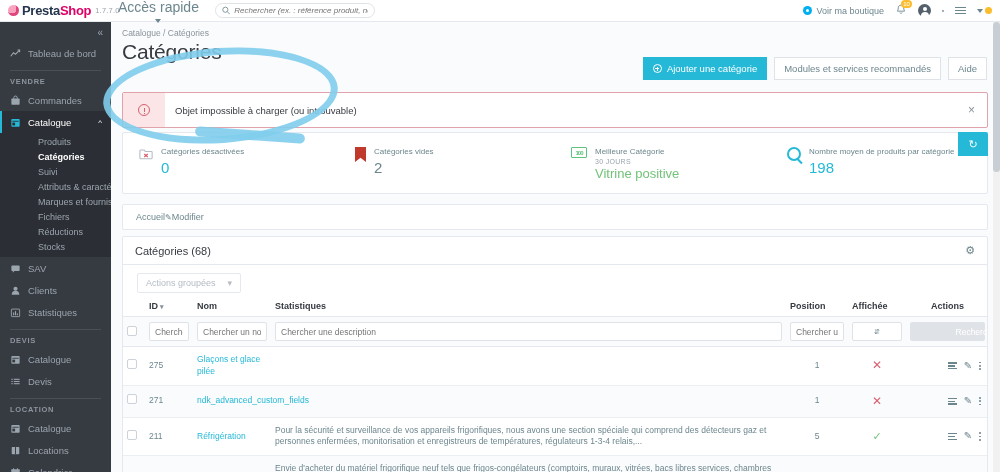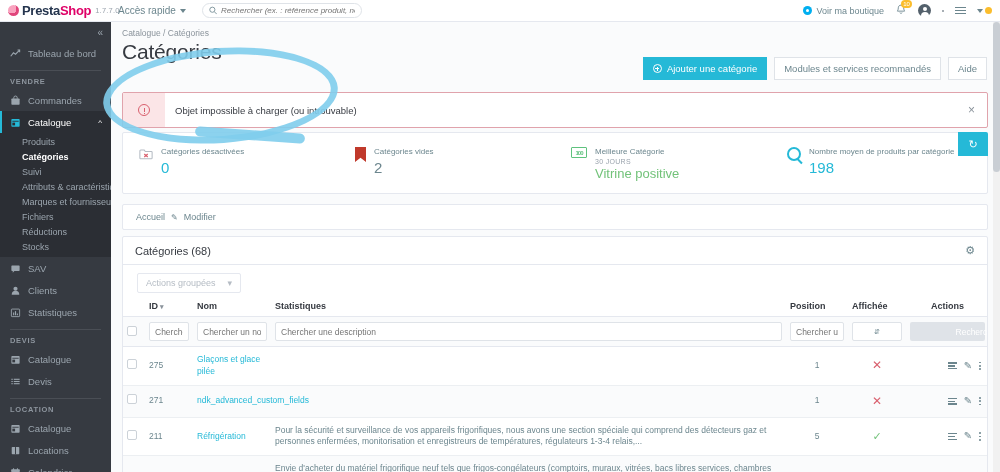--- a/index.html
+++ b/index.html
@@ -21,22 +21,22 @@
   .brand-logo {
     width: 11px; height: 11px; border-radius: 50%;
     background: radial-gradient(circle at 35% 35%, #f9a3bf 0 45%, #e0457b 46% 100%);
     margin-right: 3px; flex: none;
   }
   .brand-text { font-size: 13px; font-weight: bold; letter-spacing: -.3px; }
   .brand-text .p1 { color: #25354e; }
   .brand-text .p2 { color: #df0067; }
   .version { font-size: 7.5px; color: #9aa3ad; margin-left: 4px; letter-spacing: .2px; }
   .quick-access {
-    margin-left: 14px; font-size: 10px; color: #6c868e;
-    display: flex; align-items: center; gap: 4px; cursor: pointer;
+    margin-left: 14px; font-size: 14px; color: #6c868e;
+    display: flex; align-items: center; gap: 4px; cursor: pointer; flex-direction: column;
   }
   .caret-d { width:0;height:0;border-left:3px solid transparent;border-right:3px solid transparent;border-top:4px solid #6c868e; }
   .searchwrap {
     margin-left: 16px; width: 160px; height: 15px;
     border: 1px solid #dfe3e8; border-radius: 8px;
     display: flex; align-items: center; padding: 0 6px; gap: 4px; background:#fff;
   }
   .searchwrap input {
     border: none; outline: none; font-size: 8px; color: #9aa3ad;
     font-style: italic; width: 100%; background: transparent;
@@ -79,21 +79,21 @@
   }
   .nav-item.active { background: #2b2e34; color: #fff; }
   .nav-item.active::before { content:''; position:absolute; left:0; top:0; bottom:0; width:2px; background:#25b9d7; }
   .nav-item.active .nav-ic { color: #25b9d7; }
   .nav-ic { width: 11px; display: flex; align-items: center; justify-content: center; flex: none; color: #9ba5ae; }
   .nav-sep { height: 1px; background: #4a4e55; margin: 6px 10px; }
   .nav-title {
     font-size: 7.5px; font-weight: bold; color: #8d959e; letter-spacing: .7px;
     padding-left: 10px; margin: 5px 0 3px;
   }
-  .sub { background: #2b2e34; padding: 1px 0 3px; }
+  .sub { background: #2b2e34; padding: 1px 16px 3px; }
   .sub-item {
     display: block; padding: 2.5px 0 2.5px 22px; color: #9ba5ae;
     font-size: 9px; cursor: pointer; white-space: nowrap;
   }
   .sub-item.sel { color: #fff; font-weight: bold; }
   .caret-up { margin-left: auto; margin-right: 9px; font-size: 8px; color:#fff; }
 
   
   .content {
     position: absolute; top: 22px; left: 111px; width: 889px; height: 450px;
@@ -175,21 +175,21 @@
   }
   .ic-search-big::after {
     content:''; position:absolute; right:-4px; bottom:-3px; width:7px; height:2px;
     background:#25b9d7; transform:rotate(45deg);
   }
 
   
   .subnav {
     position: absolute; top: 182px; left: 11px; width: 866px; height: 26px;
     background: #fff; border: 1px solid #e5e8ef; border-radius: 2px;
-    display: flex; align-items: center; padding-left: 13px; gap: 6px;
+    display: flex; align-items: center; padding-left: 13px; gap: 0;
     font-size: 9px; color: #6c868e;
   }
   .pencil-ic { color: #6c868e; font-size: 8px; }
 
   
   .panel {
     position: absolute; top: 214px; left: 11px; width: 866px; height: 260px;
     background: #fff; border: 1px solid #e5e8ef; border-radius: 2px; overflow: hidden;
   }
   .panel-head {

